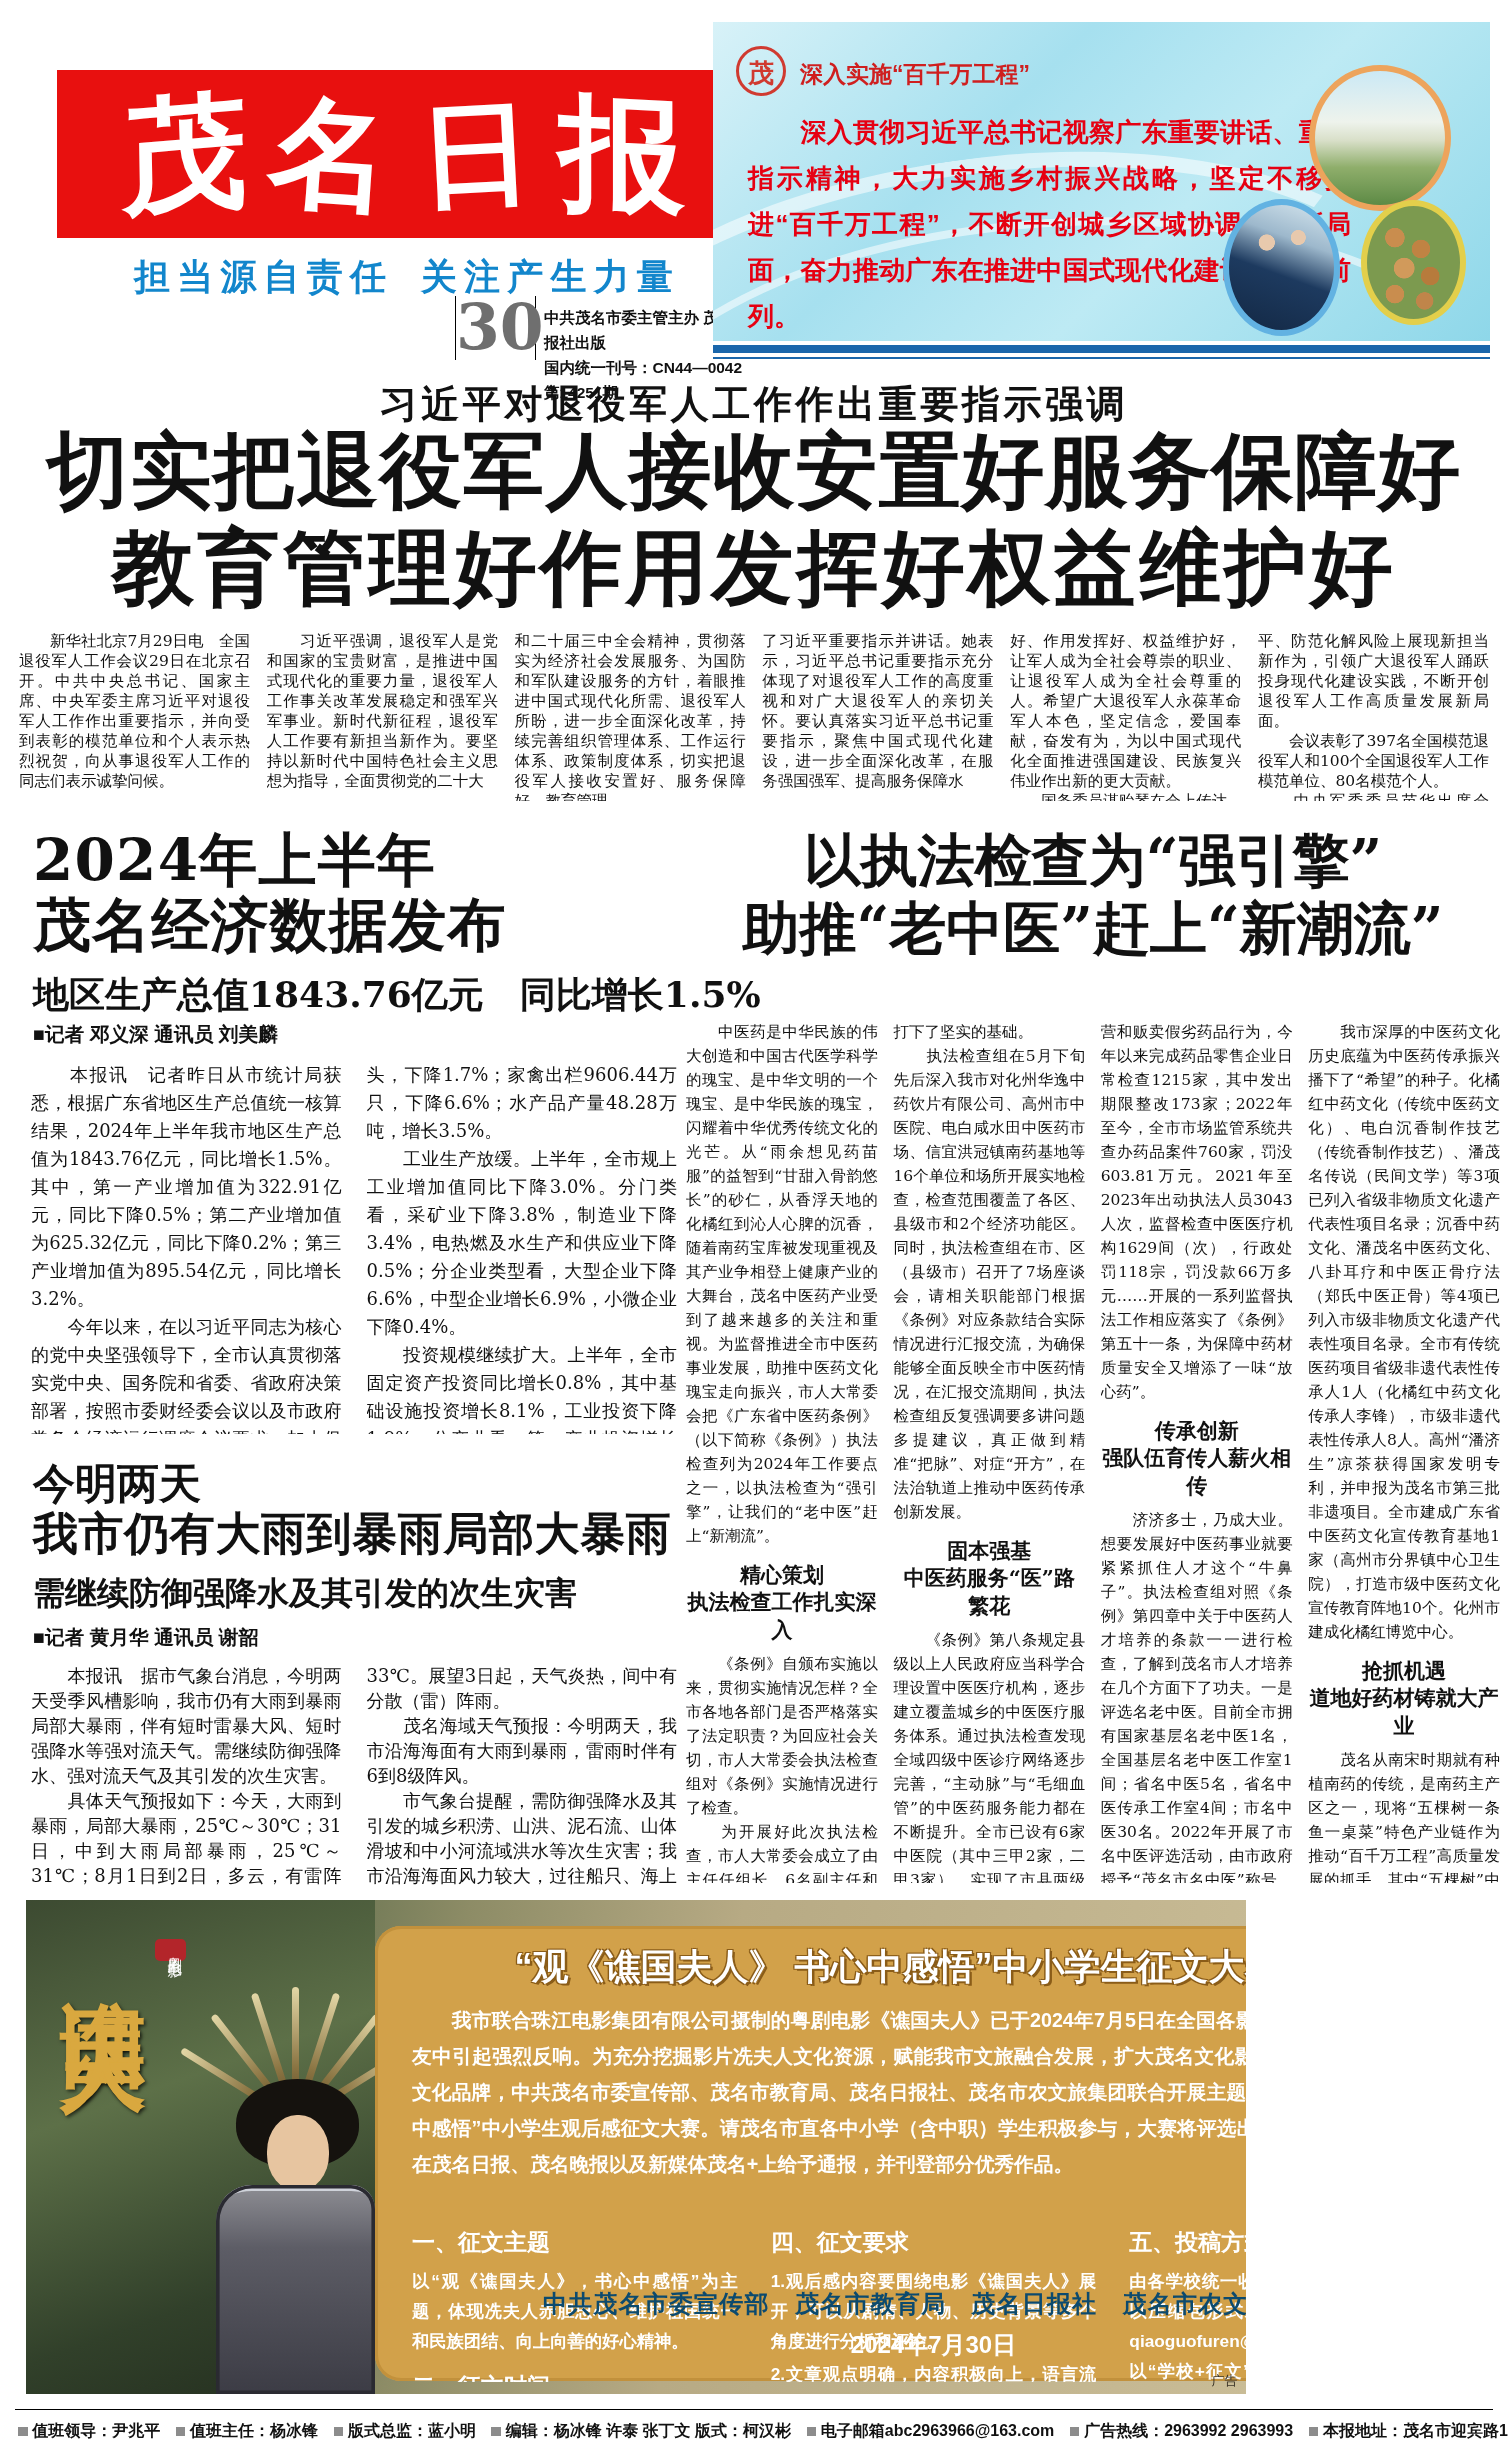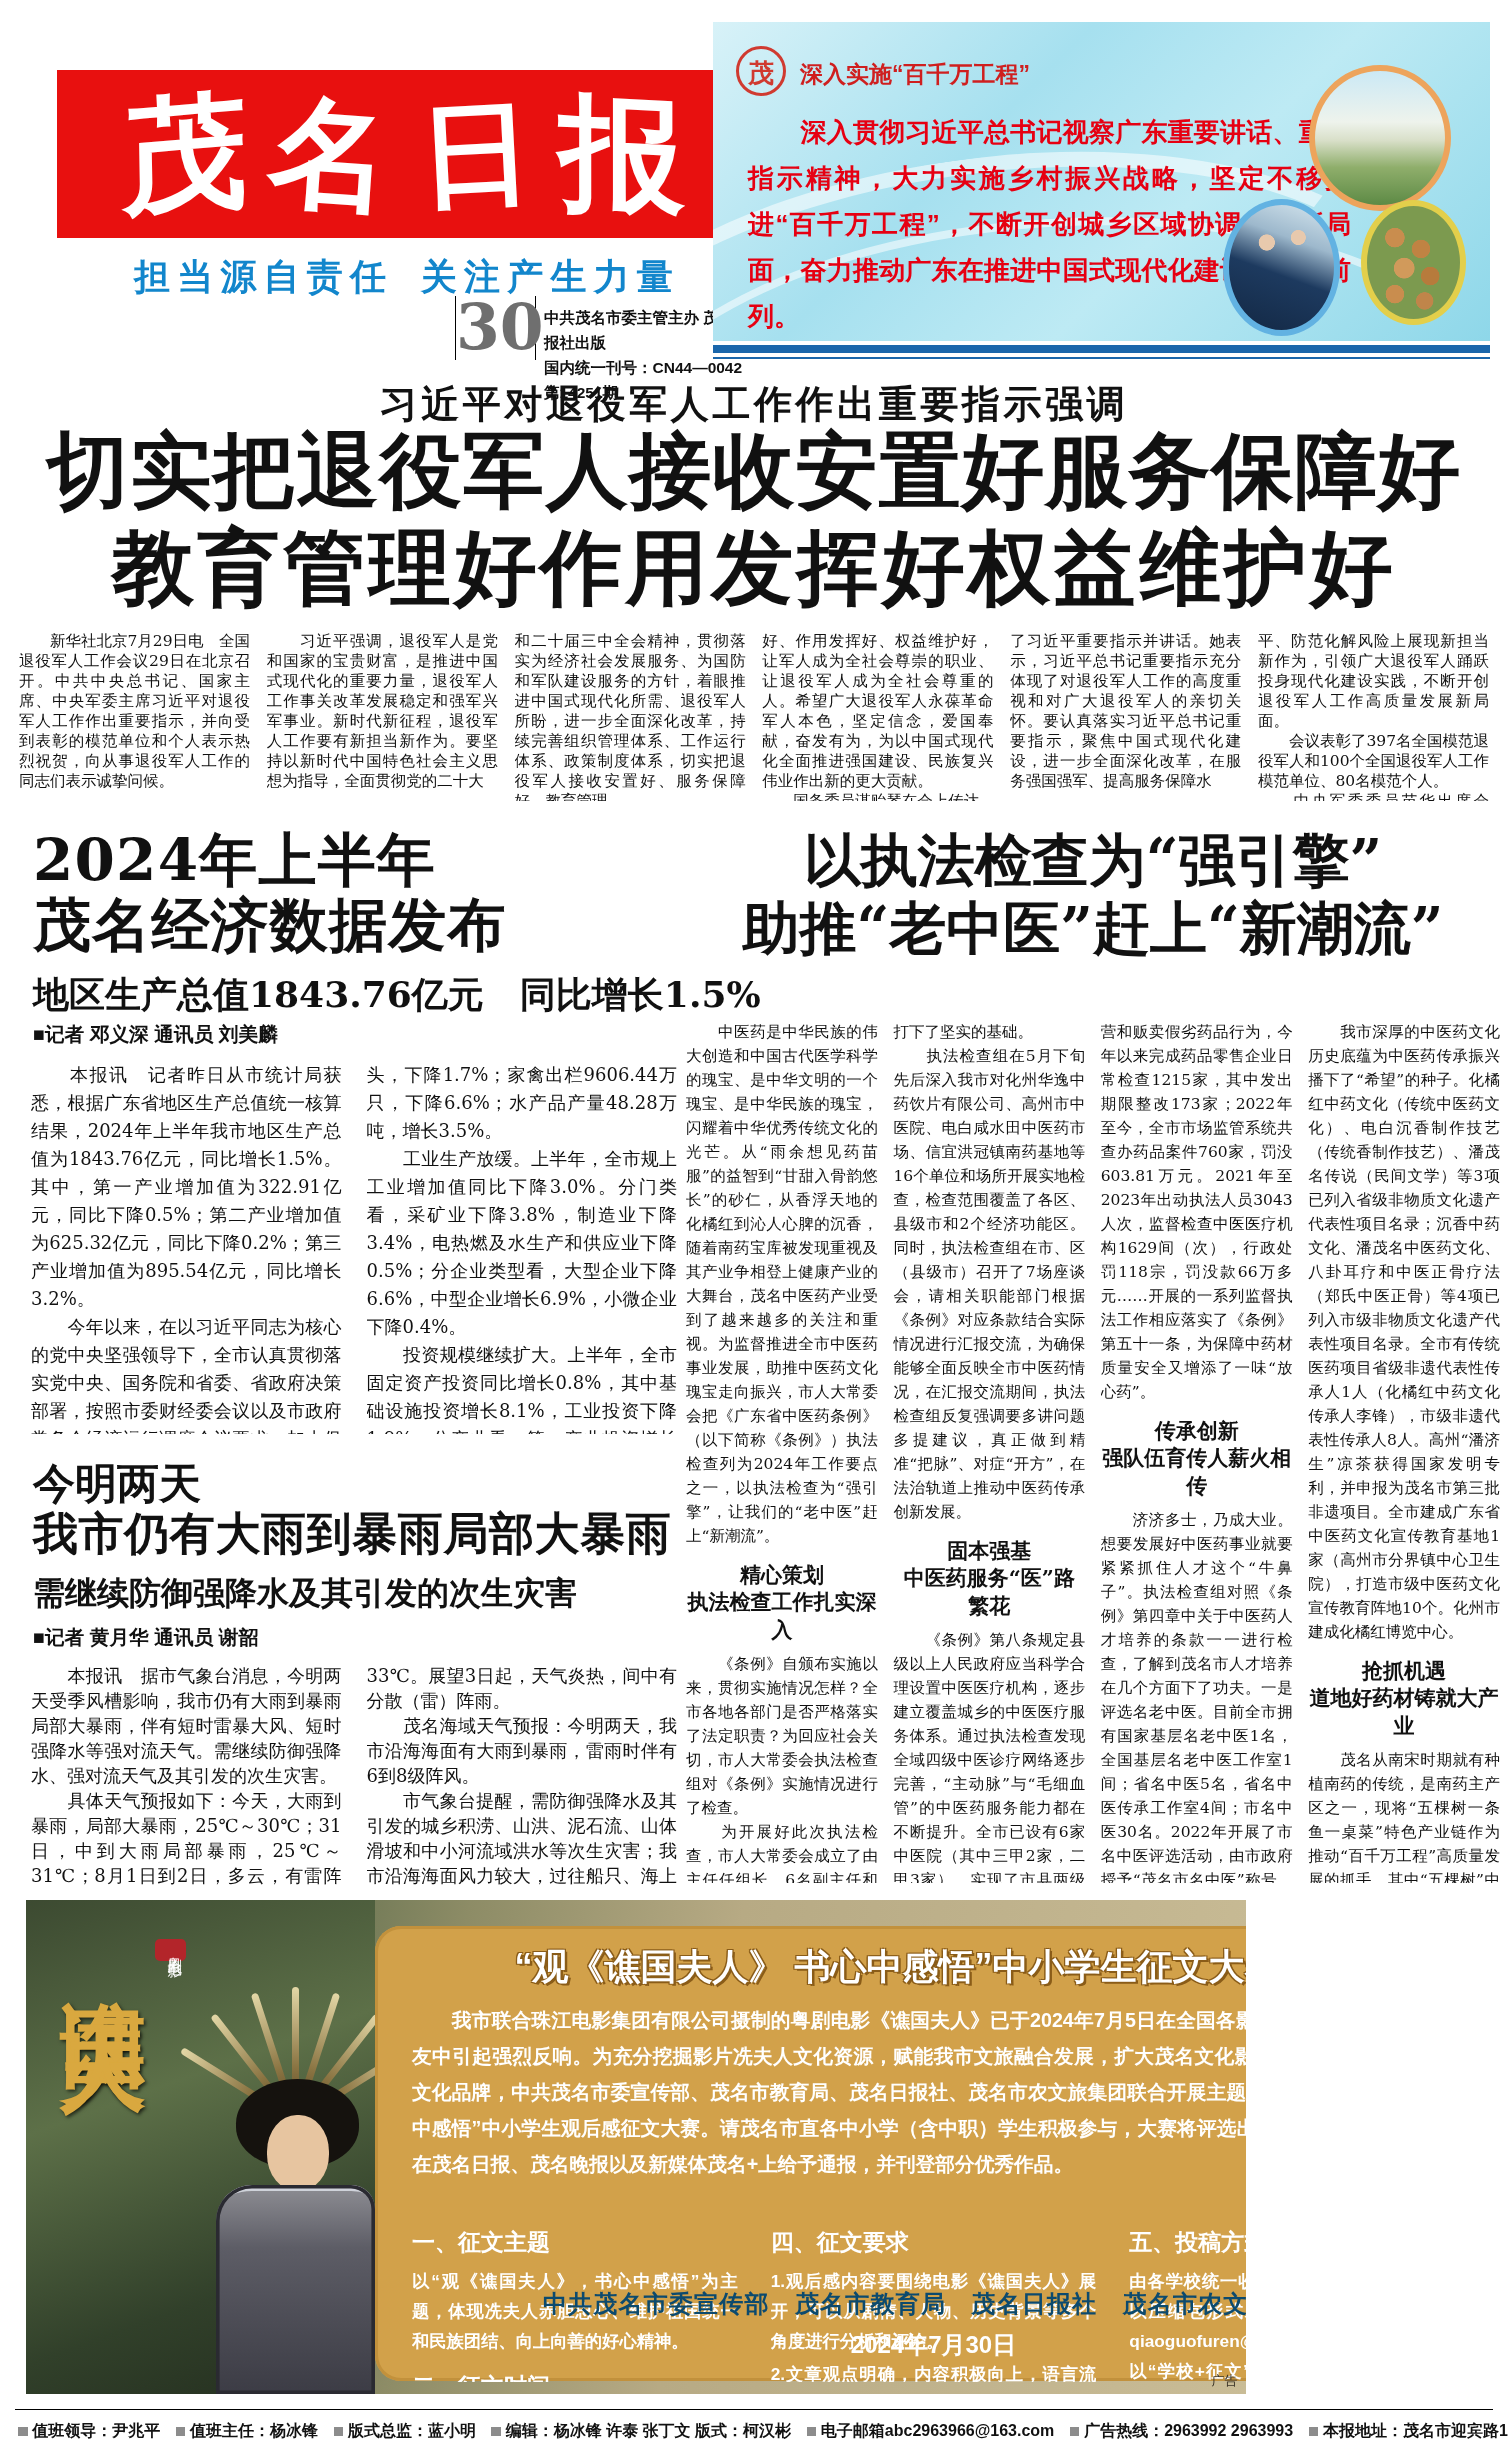--- a/index.html
+++ b/index.html
@@ -178,25 +178,25 @@
     <div class="lead-col" data-name="lead-column">
         <div class="lead-p" data-name="lead-paragraph">　　新华社北京7月29日电　全国退役军人工作会议29日在北京召开。中共中央总书记、国家主席、中央军委主席习近平对退役军人工作作出重要指示，并向受到表彰的模范单位和个人表示热烈祝贺，向从事退役军人工作的同志们表示诚挚问候。</div>
       </div>
     <div class="lead-col" data-name="lead-column">
         <div class="lead-p" data-name="lead-paragraph">　　习近平强调，退役军人是党和国家的宝贵财富，是推进中国式现代化的重要力量，退役军人工作事关改革发展稳定和强军兴军事业。新时代新征程，退役军人工作要有新担当新作为。要坚持以新时代中国特色社会主义思想为指导，全面贯彻党的二十大</div>
       </div>
     <div class="lead-col" data-name="lead-column">
         <div class="lead-p" data-name="lead-paragraph">和二十届三中全会精神，贯彻落实为经济社会发展服务、为国防和军队建设服务的方针，着眼推进中国式现代化所需、退役军人所盼，进一步全面深化改革，持续完善组织管理体系、工作运行体系、政策制度体系，切实把退役军人接收安置好、服务保障好、教育管理</div>
       </div>
     <div class="lead-col" data-name="lead-column">
+        <div class="lead-p" data-name="lead-paragraph">了习近平重要指示并讲话。她表示，习近平总书记重要指示充分体现了对退役军人工作的高度重视和对广大退役军人的亲切关怀。要认真落实习近平总书记重要指示，聚焦中国式现代化建设，进一步全面深化改革，在服务强国强军、提高服务保障水</div>
+      </div>
+    <div class="lead-col" data-name="lead-column">
         <div class="lead-p" data-name="lead-paragraph">好、作用发挥好、权益维护好，让军人成为全社会尊崇的职业、让退役军人成为全社会尊重的人。希望广大退役军人永葆革命军人本色，坚定信念，爱国奉献，奋发有为，为以中国式现代化全面推进强国建设、民族复兴伟业作出新的更大贡献。</div>
         <div class="lead-p" data-name="lead-paragraph">　　国务委员谌贻琴在会上传达</div>
-      </div>
-    <div class="lead-col" data-name="lead-column">
-        <div class="lead-p" data-name="lead-paragraph">了习近平重要指示并讲话。她表示，习近平总书记重要指示充分体现了对退役军人工作的高度重视和对广大退役军人的亲切关怀。要认真落实习近平总书记重要指示，聚焦中国式现代化建设，进一步全面深化改革，在服务强国强军、提高服务保障水</div>
       </div>
     <div class="lead-col" data-name="lead-column">
         <div class="lead-p" data-name="lead-paragraph">平、防范化解风险上展现新担当新作为，引领广大退役军人踊跃投身现代化建设实践，不断开创退役军人工作高质量发展新局面。</div>
         <div class="lead-p" data-name="lead-paragraph">　　会议表彰了397名全国模范退役军人和100个全国退役军人工作模范单位、80名模范个人。</div>
         <div class="lead-p" data-name="lead-paragraph">　　中央军委委员苗华出席会议。</div>
       </div>
   </div>
 
   <div class="eco-title" style="top:831px;" data-name="economy-headline-line1">2024年上半年</div>
   <div class="eco-title" style="top:896px;" data-name="economy-headline-line2">茂名经济数据发布</div>

